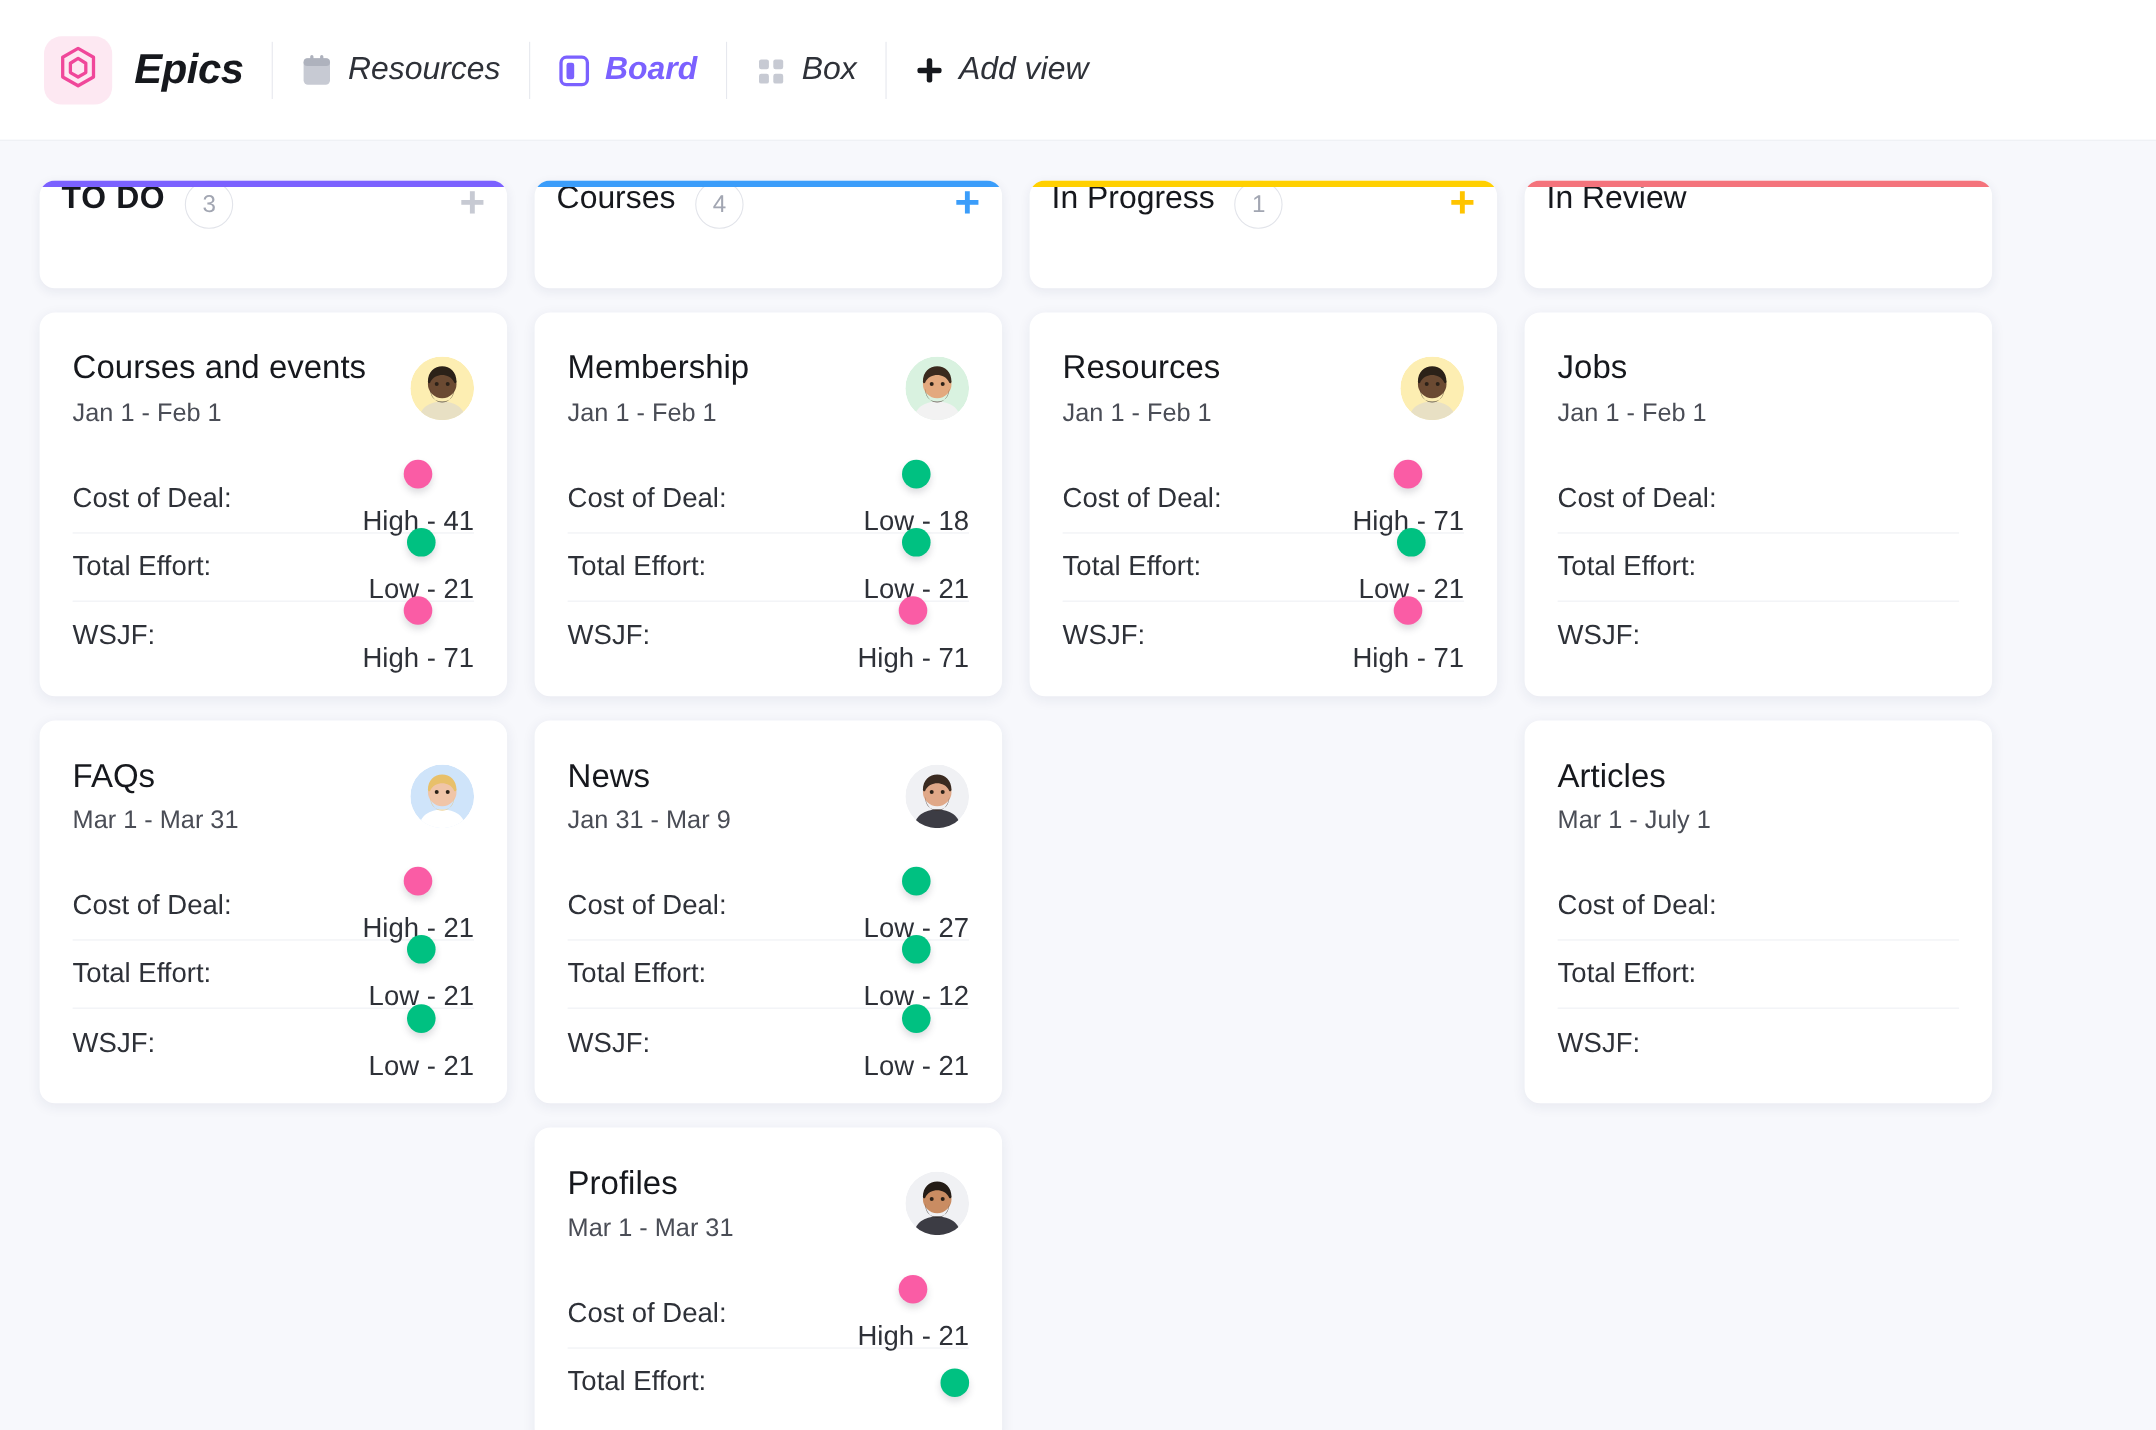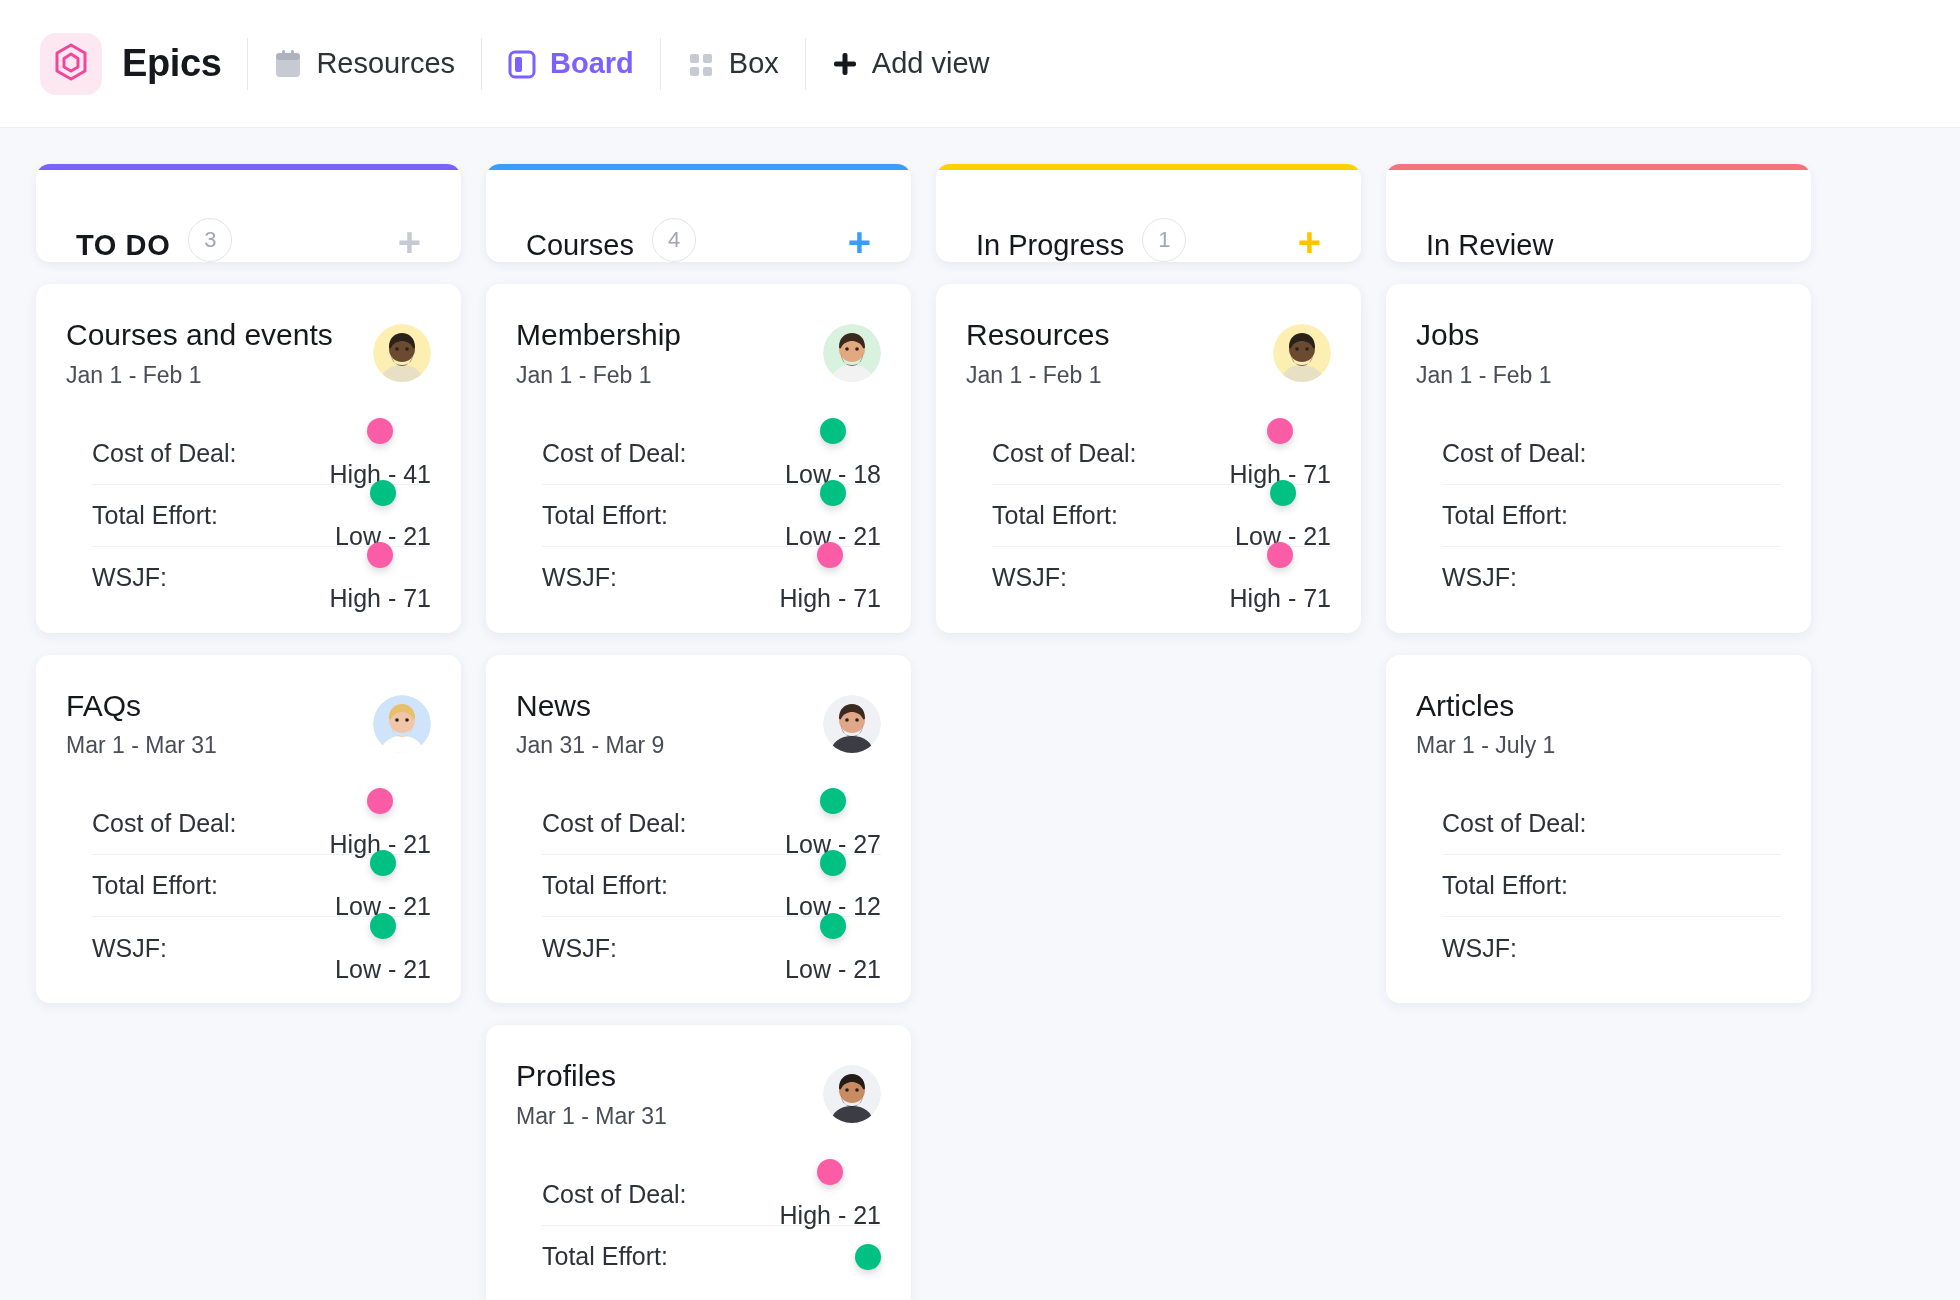--- a/index.html
+++ b/index.html
@@ -13,20 +13,21 @@
   
   .header {
     height: 128px;
     background: #ffffff;
     display: flex;
     align-items: center;
     padding-left: 40px;
     border-bottom: 1px solid #eceef3;
     position: relative;
     z-index: 5;
+    font-style: italic;
   }
   .brand { display: flex; align-items: center; gap: 20px; }
   .brand-badge {
     width: 62px; height: 62px; border-radius: 16px;
     background: #fde8f2;
     display: flex; align-items: center; justify-content: center;
   }
   .brand-title {
     font-size: 38px; font-weight: bold; color: #16181d;
     letter-spacing: -0.4px;
@@ -45,23 +46,23 @@
     gap: 25px;
     padding: 36px 0 0 36px;
     height: calc(1300px - 128px);
   }
   .column { width: 425px; flex: 0 0 425px; }
 
   .col-head {
     background: #fff;
     border-radius: 14px;
     box-shadow: 0 3px 10px rgba(30,40,90,.07);
-    padding: 0 40px;
+    padding: 0 20px;
     height: 98px;
-    display: flex; align-items: flex-end;
+    display: flex; align-items: flex-start;
     position: relative;
     overflow: hidden;
   }
   .col-head::before {
     content: ""; position: absolute; top: 0; left: 0; right: 0; height: 6px;
     background: var(--accent);
   }
   .col-name {
     font-size: 29px; color: #16181d; font-weight: 500;
   }
@@ -94,21 +95,21 @@
     font-size: 30px; color: #16181d; font-weight: 500; line-height: 1.15;
     white-space: nowrap;
   }
   .card-date { font-size: 23px; color: #4a4d56; margin-top: 9px; white-space: nowrap; }
   .avatar {
     width: 58px; height: 58px; border-radius: 50%;
     flex: 0 0 58px; overflow: hidden;
     display: block;
   }
 
-  .attrs { margin-top: 34px; margin-left: 26px; }
+  .attrs { margin-top: 34px; }
   .attr {
     display: flex; align-items: center;
     height: 62px;
     border-bottom: 1px solid #eef0f4;
   }
   .attr:last-child { border-bottom: none; }
   .attr-label { font-size: 25px; color: #2e3138; white-space: nowrap; }
   .attr-val {
     margin-left: auto; display: flex; align-items: center; gap: 16px;
     white-space: nowrap;

